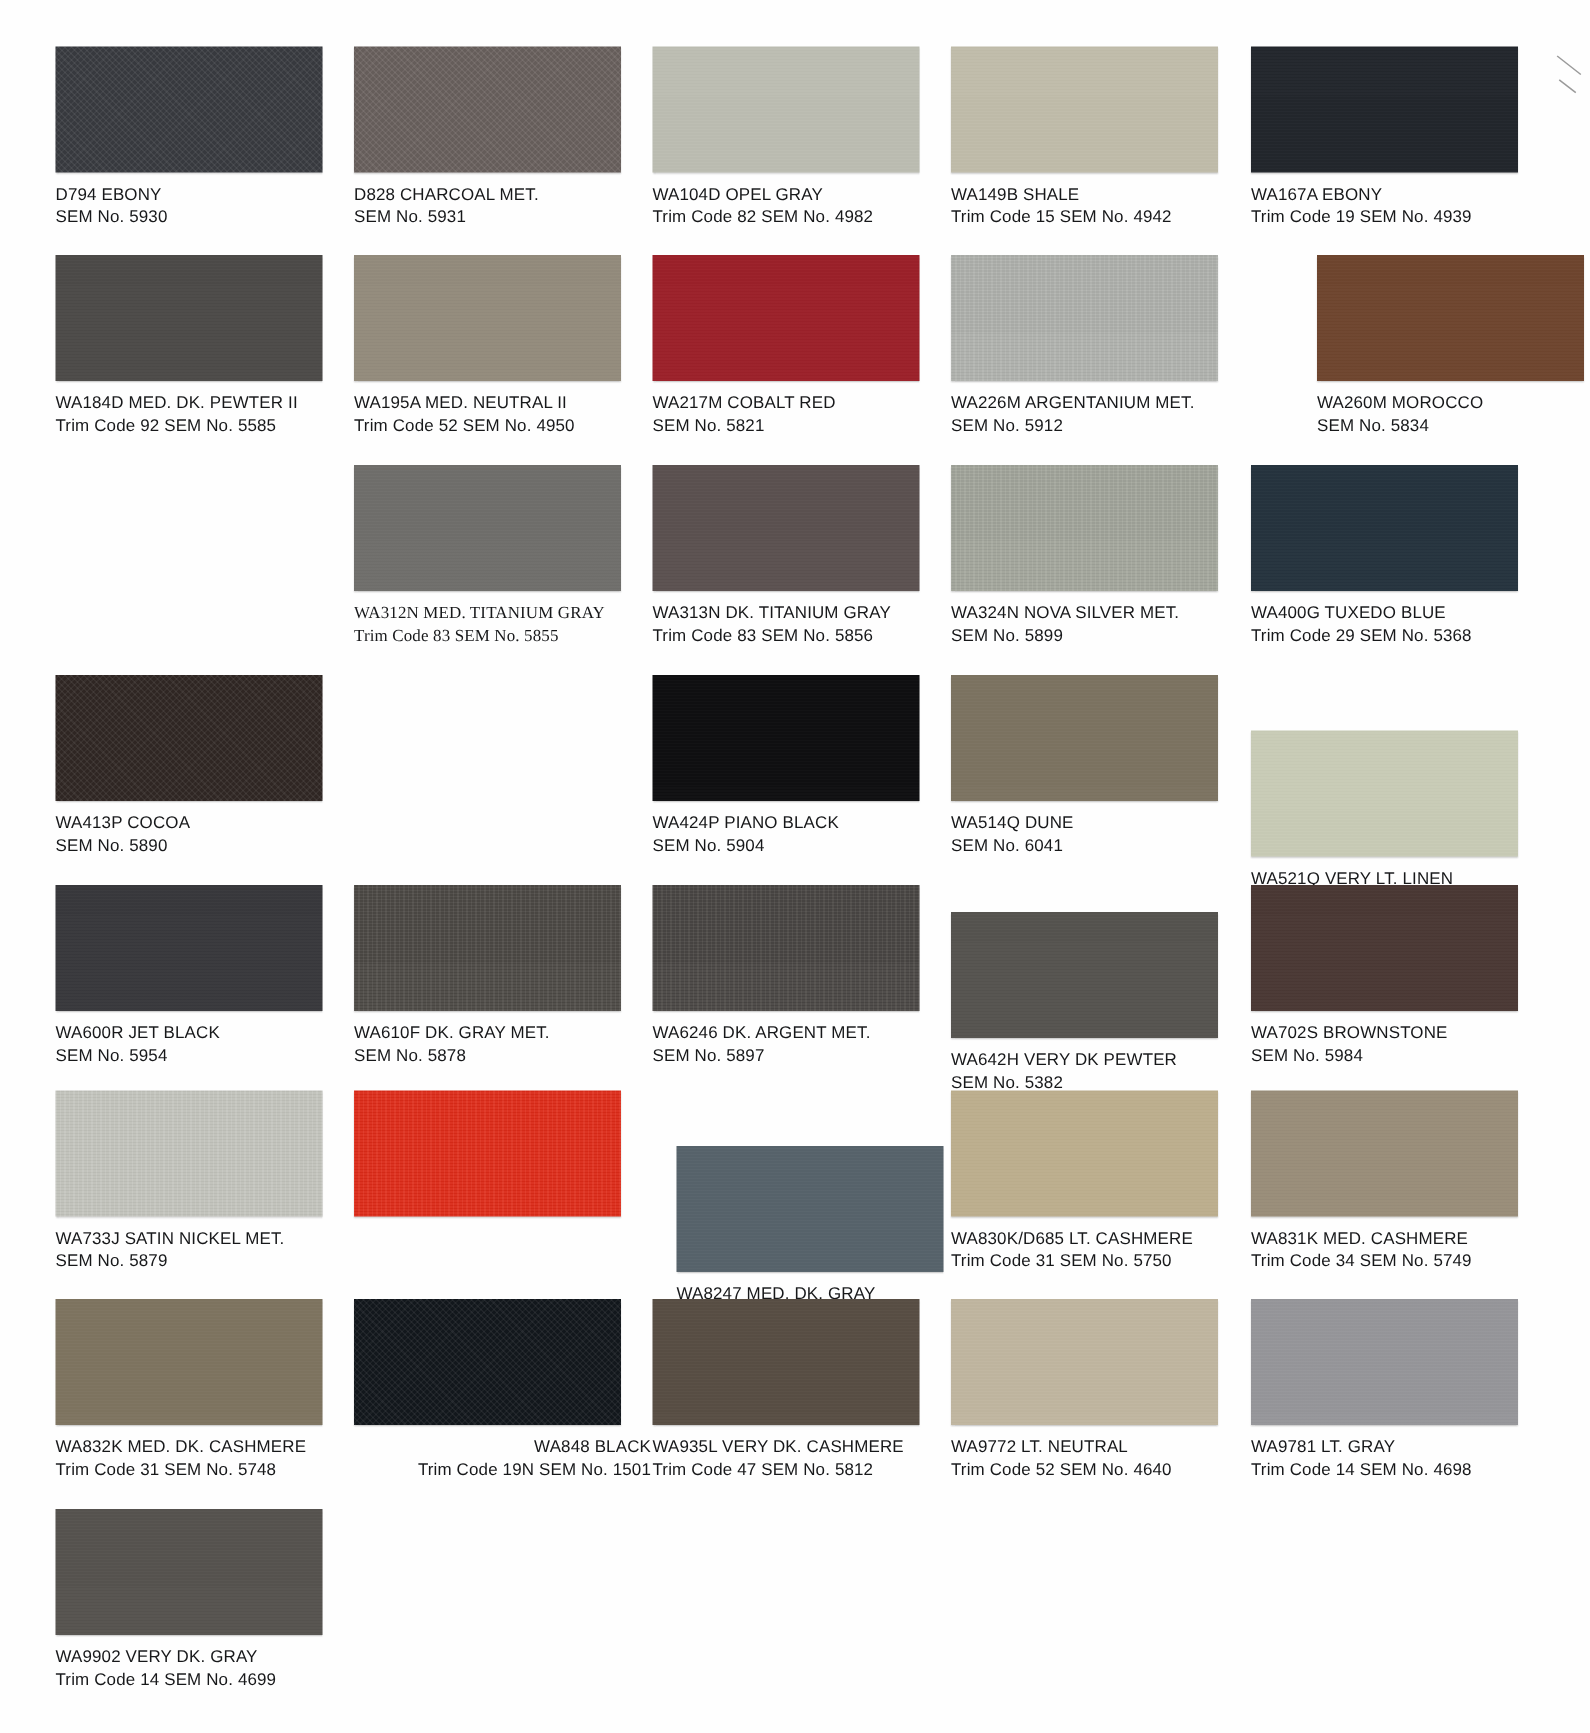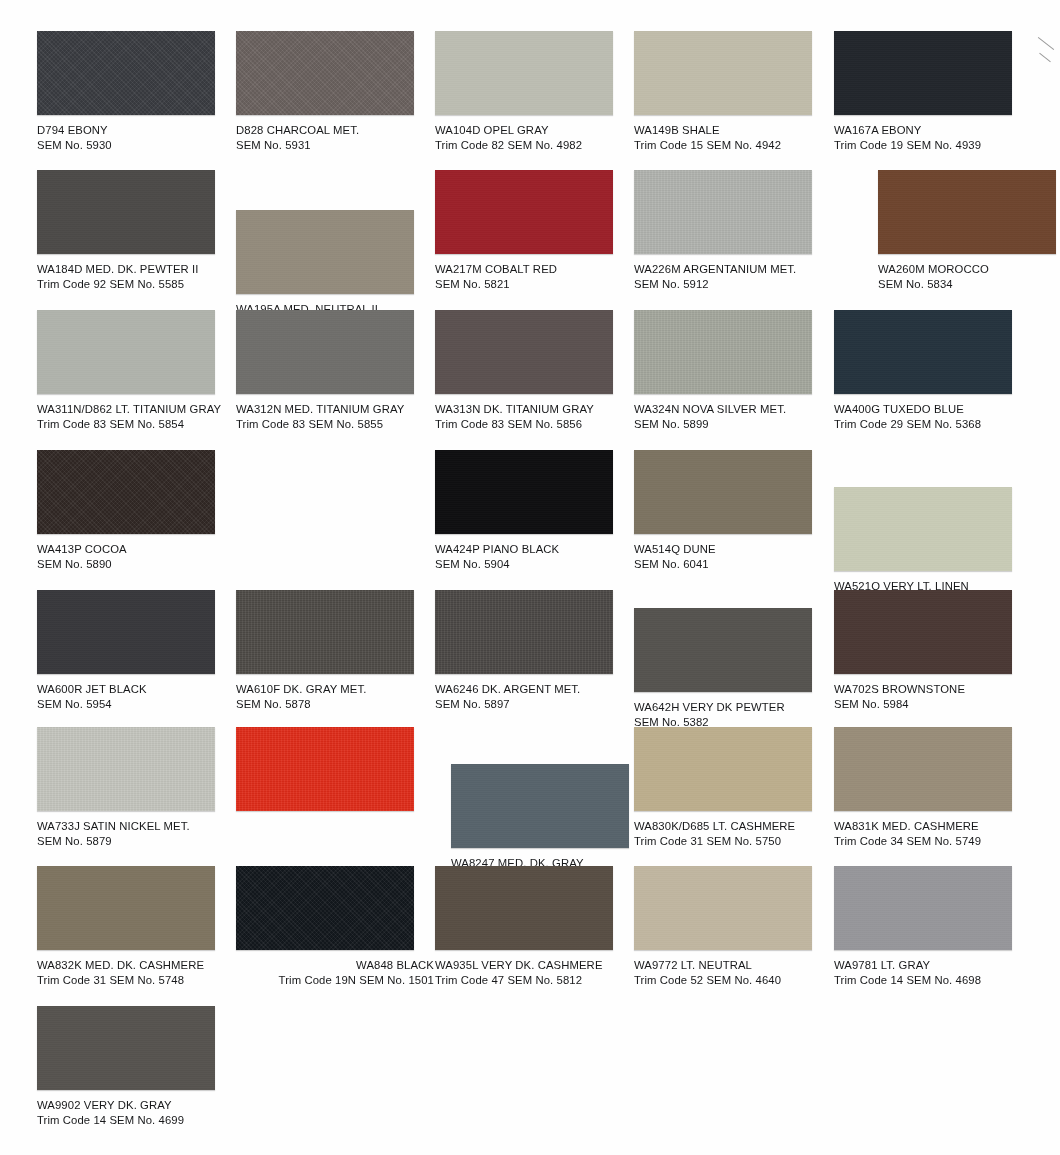--- a/index.html
+++ b/index.html
@@ -129,21 +129,21 @@
           <span class="cap-line">Trim Code 19    SEM No. 4939</span>
         </div>
       </div>
       <div class="chip" style="left: 37px; top: 170px;">
         <div class="chip-color flat" style="background: rgb(76, 74, 72);"></div>
         <div class="chip-caption">
           <span class="cap-line">WA184D    MED. DK. PEWTER II</span>
           <span class="cap-line">Trim Code 92    SEM No. 5585</span>
         </div>
       </div>
-      <div class="chip" style="left: 236px; top: 170px; margin-top: 40px;">
+      <div class="chip" style="left: 236px; top: 170px;">
         <div class="chip-color flat" style="background: rgb(147, 139, 124);"></div>
         <div class="chip-caption">
           <span class="cap-line">WA195A    MED. NEUTRAL II</span>
           <span class="cap-line">Trim Code 52    SEM No. 4950</span>
         </div>
       </div>
       <div class="chip" style="left: 435px; top: 170px;">
         <div class="chip-color flat" style="background: rgb(155, 32, 41);"></div>
         <div class="chip-caption">
           <span class="cap-line">WA217M    COBALT RED</span>
@@ -157,28 +157,21 @@
           <span class="cap-line">SEM No. 5912</span>
         </div>
       </div>
       <div class="chip" style="left: 834px; top: 170px; margin-left: 44px;">
         <div class="chip-color flat" style="background: rgb(110, 69, 46);"></div>
         <div class="chip-caption">
           <span class="cap-line">WA260M    MOROCCO</span>
           <span class="cap-line">SEM No. 5834</span>
         </div>
       </div>
-      <div class="chip" style="left: 37px; top: 310px;">
-        <div class="chip-color flat" style="background: rgb(176, 179, 172);"></div>
-        <div class="chip-caption">
-          <span class="cap-line">WA311N/D862    LT. TITANIUM GRAY</span>
-          <span class="cap-line">Trim Code 83    SEM No. 5854</span>
-        </div>
-      </div>
-      <div class="chip" style="left: 236px; top: 310px;">
+      <div class="chip" style="left: 236px; top: 310px; font-family: Liberation Serif, serif;">
         <div class="chip-color flat" style="background: rgb(111, 110, 107);"></div>
         <div class="chip-caption">
           <span class="cap-line">WA312N    MED. TITANIUM GRAY</span>
           <span class="cap-line">Trim Code 83    SEM No. 5855</span>
         </div>
       </div>
       <div class="chip" style="left: 435px; top: 310px;">
         <div class="chip-color flat" style="background: rgb(91, 81, 80);"></div>
         <div class="chip-caption">
           <span class="cap-line">WA313N    DK. TITANIUM GRAY</span>

